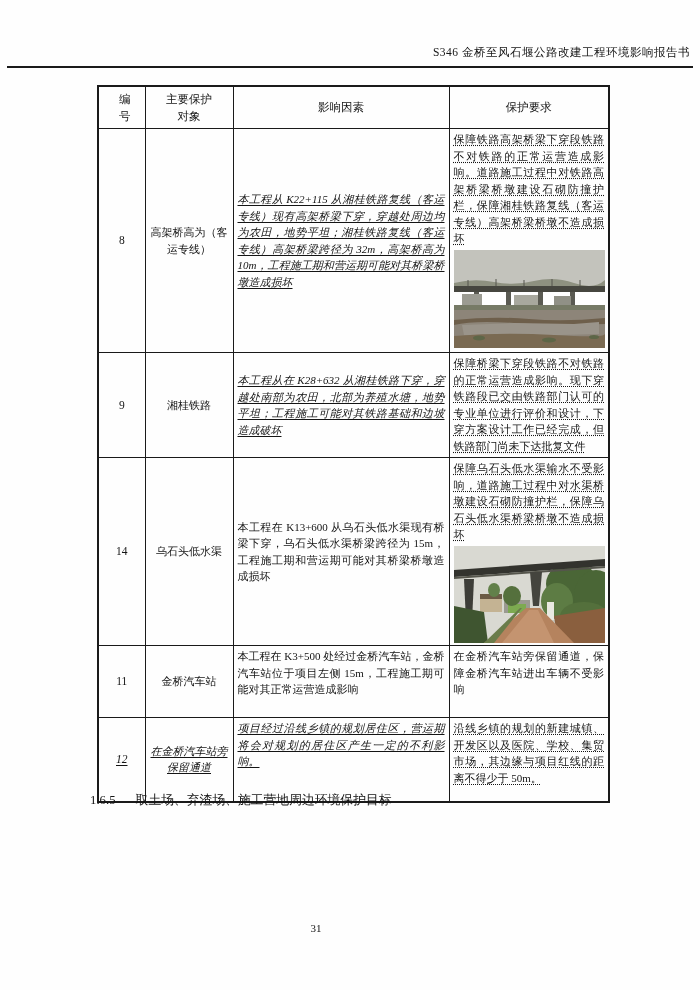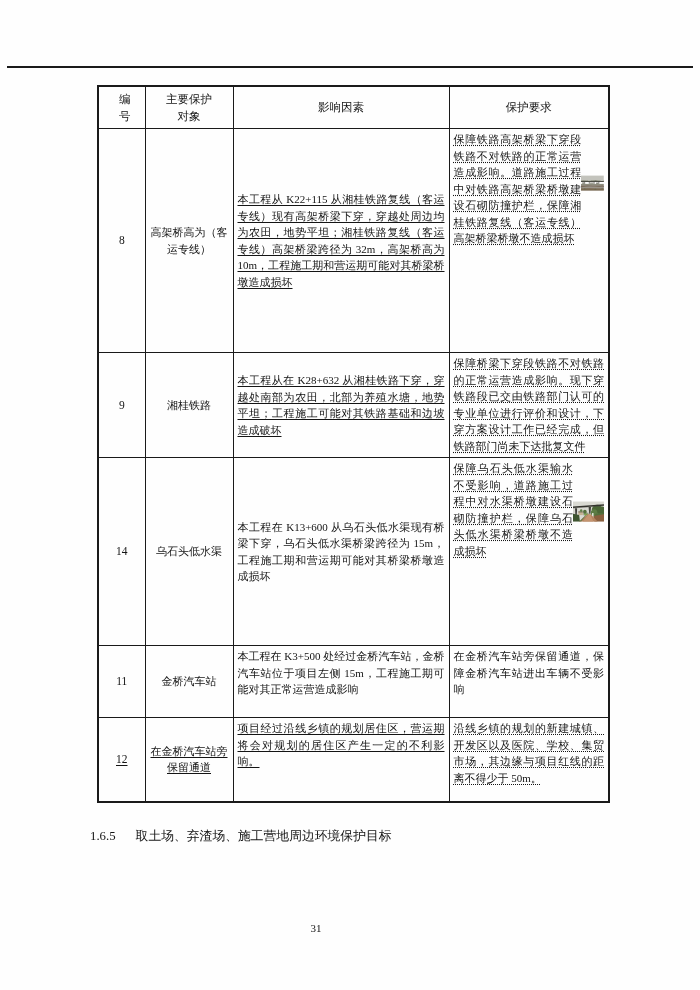--- a/index.html
+++ b/index.html
@@ -13,34 +13,35 @@
                table-layout:fixed;font-size:11px;line-height:16.5px;}
   .ptable th,.ptable td{border:1px solid #1a1a1a;padding:2px 4px;vertical-align:middle;
                overflow:hidden;}
   .ptable{border:2px solid #1a1a1a;}
   .ptable th{font-weight:normal;font-size:11.5px;padding:4px 20px;text-align:center;}
   col.c-id{width:47px;} col.c-obj{width:88px;} col.c-imp{width:216px;} col.c-req{width:160px;}
   td.cell-id{text-align:center;font-size:11.5px;}
   td.cell-obj{text-align:center;}
   td.cell-imp,td.cell-req{text-align:justify;vertical-align:top;}
   td.cell-imp.vcenter{vertical-align:middle;}
-  .ul{text-decoration:underline;text-underline-offset:2px;}
+  .ul{text-decoration:underline;text-underline-offset:2px;font-style:italic;}
   .ud{text-decoration:underline;text-decoration-style:dotted;text-underline-offset:2px;}
-  .req-flex{display:flex;flex-direction:row;height:100%;}
+  .req-flex{display:flex;flex-direction:column;height:100%;}
   .photo{display:block;margin-top:3px;border:0;}
-  .section-heading{position:absolute;top:828px;left:90px;font-size:12.8px;}
+  .section-heading{position:absolute;top:792px;left:90px;font-size:12.8px;}
   .section-heading .num{margin-right:20px;}
   .body-para{position:absolute;top:820px;left:116px;font-size:12.8px;}
   .page-number{position:absolute;top:922px;left:0;width:632px;text-align:center;font-size:11px;}
 </style>
 </head>
 <body>
 
 <div class="page">
 
+  <div class="doc-header">S346 金桥至风石堰公路改建工程环境影响报告书</div>
   <div class="header-rule"></div>
 
   <table class="ptable">
     <colgroup>
       <col class="c-id">
         <col class="c-obj">
         <col class="c-imp">
         <col class="c-req">
     </colgroup>
     <thead>

